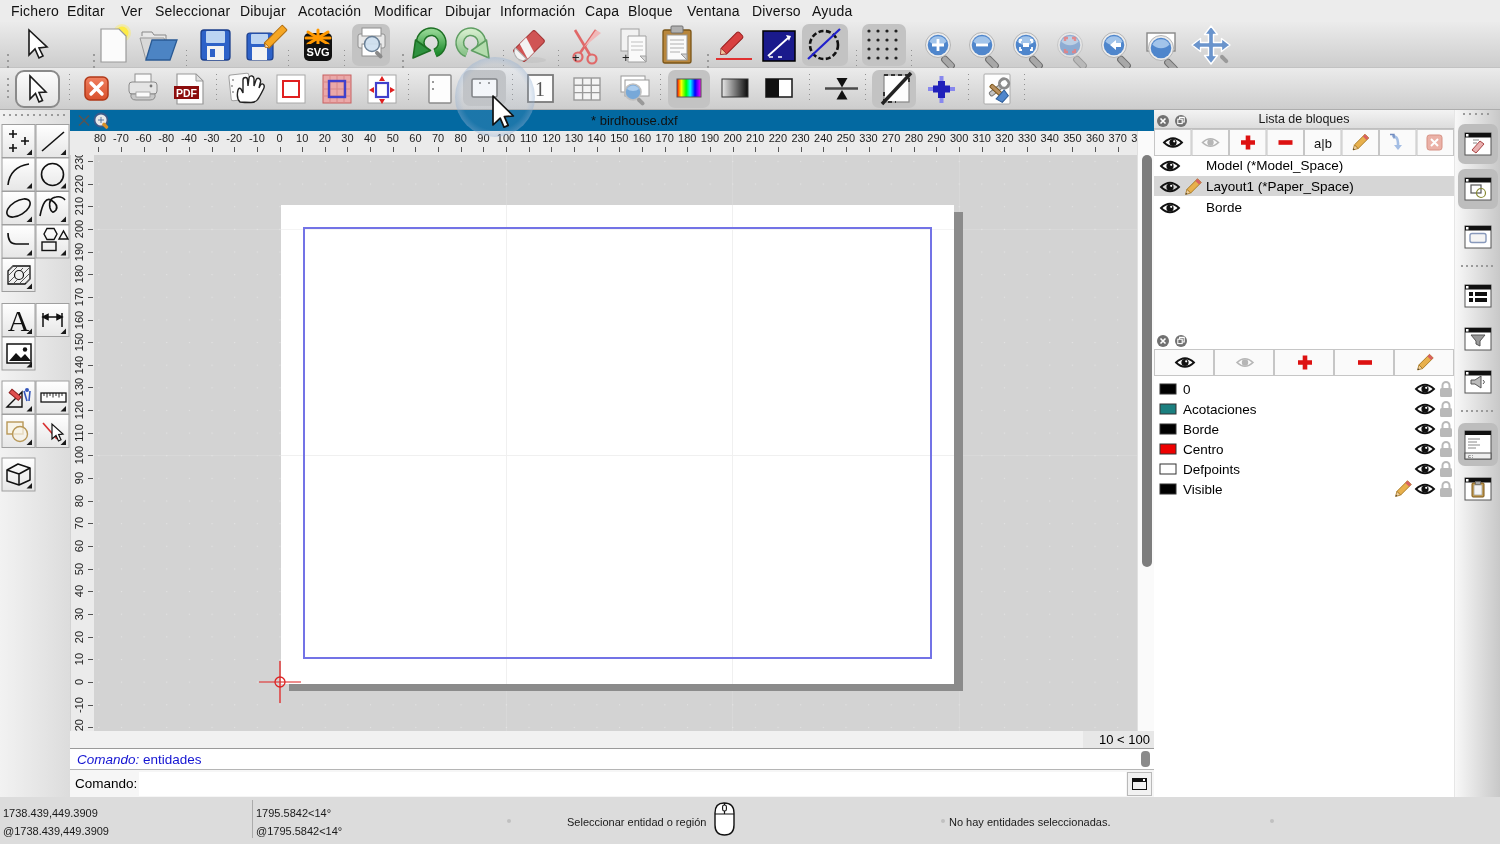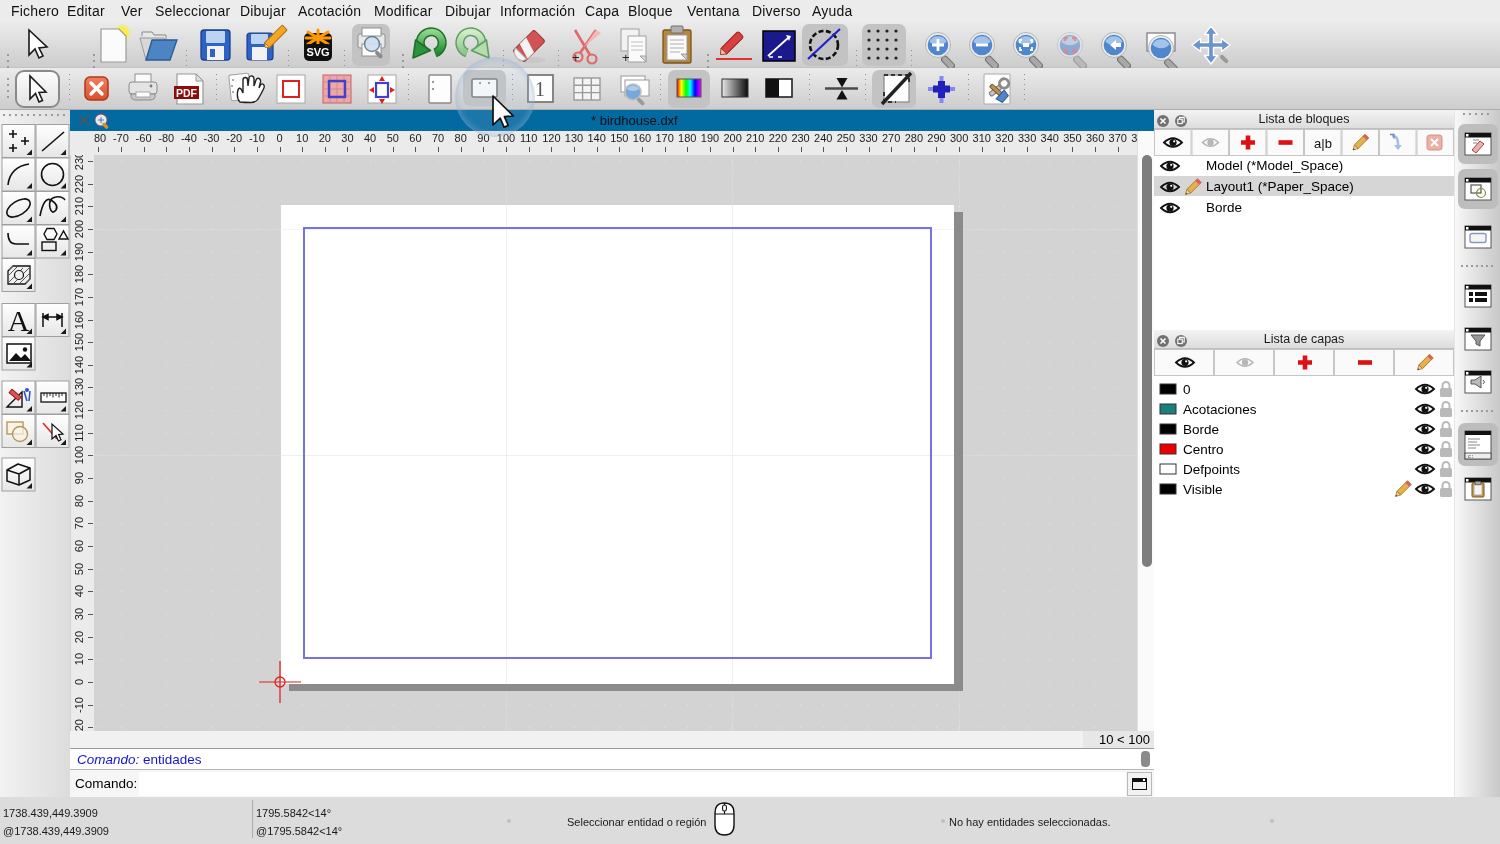--- a/index.html
+++ b/index.html
@@ -839,21 +839,20 @@
           <span style="position:absolute;left:52px;top:3px">Borde</span>
         </div>
       <svg width="300" height="70" style="left:0;top:0">
         <use href="#eyeb" x="16" y="10"></use>
         <use href="#eyeb" x="16" y="31"></use>
         <use href="#pen" x="39" y="31"></use>
         <use href="#eyeb" x="16" y="52"></use>
       </svg>
     </div>
 
-    <div class="phead" style="top:220px">Lista de capas</div>
     <svg width="300" height="20" style="left:0;top:222px">
       <circle cx="9" cy="9" r="6" fill="#717171"></circle>
       <path d="M6.5 6.5 L11.5 11.5 M11.5 6.5 L6.5 11.5" stroke="#fff" stroke-width="1.6"></path>
       <circle cx="27" cy="9" r="6" fill="#717171"></circle>
       <g fill="none" stroke="#fff" stroke-width="1.1">
         <rect x="23.8" y="7.2" width="4.4" height="4.4"></rect>
           <path d="M25.6 7 v-1.6 h4.6 v4.6 h-1.8"></path>
       </g>
     </svg>
     <div class="ptool" style="top:239px"></div>

